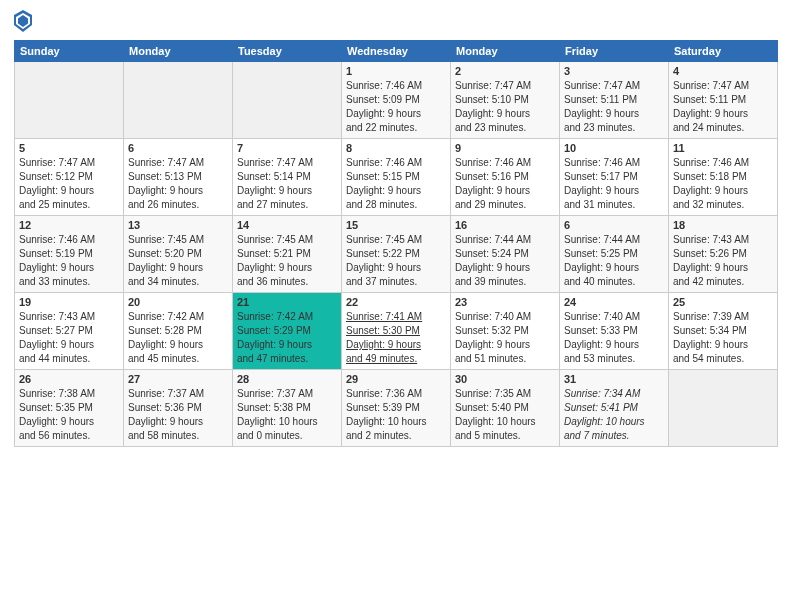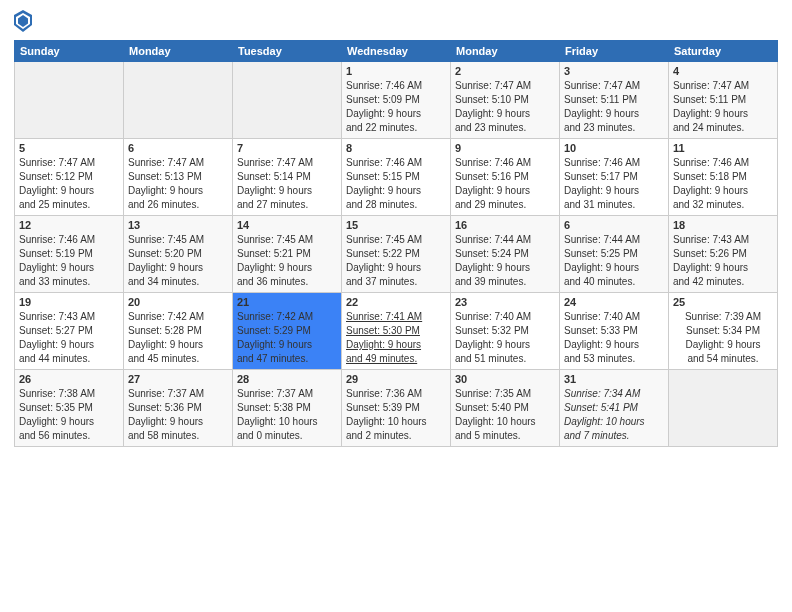--- a/index.html
+++ b/index.html
@@ -282,21 +282,21 @@
 Daylight: 9 hours
 and 44 minutes.</div>
           </td>
           <td style="background: rgb(255, 255, 255);">
             <span class="day-num">20</span>
             <div class="day-info" style="white-space: pre-line;">Sunrise: 7:42 AM
 Sunset: 5:28 PM
 Daylight: 9 hours
 and 45 minutes.</div>
           </td>
-          <td style="background: #3b82f6;">
+          <td style="background: #14b8a6;">
             <span class="day-num">21</span>
             <div class="day-info" style="white-space: pre-line;">Sunrise: 7:42 AM
 Sunset: 5:29 PM
 Daylight: 9 hours
 and 47 minutes.</div>
           </td>
           <td style="background: rgb(255, 255, 255);">
             <span class="day-num">22</span>
             <div class="day-info" style="white-space: pre-line; text-decoration: underline;">Sunrise: 7:41 AM
 Sunset: 5:30 PM
@@ -312,21 +312,21 @@
           </td>
           <td style="background: rgb(255, 255, 255);">
             <span class="day-num">24</span>
             <div class="day-info" style="white-space: pre-line;">Sunrise: 7:40 AM
 Sunset: 5:33 PM
 Daylight: 9 hours
 and 53 minutes.</div>
           </td>
           <td style="background: rgb(255, 255, 255);">
             <span class="day-num">25</span>
-            <div class="day-info" style="white-space: pre-line; text-align: center;">Sunrise: 7:39 AM
+            <div class="day-info" style="white-space: pre-line;">Sunrise: 7:39 AM
 Sunset: 5:34 PM
 Daylight: 9 hours
 and 54 minutes.</div>
           </td>
         </tr>
         <tr>
           <td style="background: rgb(248, 248, 248);">
             <span class="day-num">26</span>
             <div class="day-info" style="white-space: pre-line;">Sunrise: 7:38 AM
 Sunset: 5:35 PM

